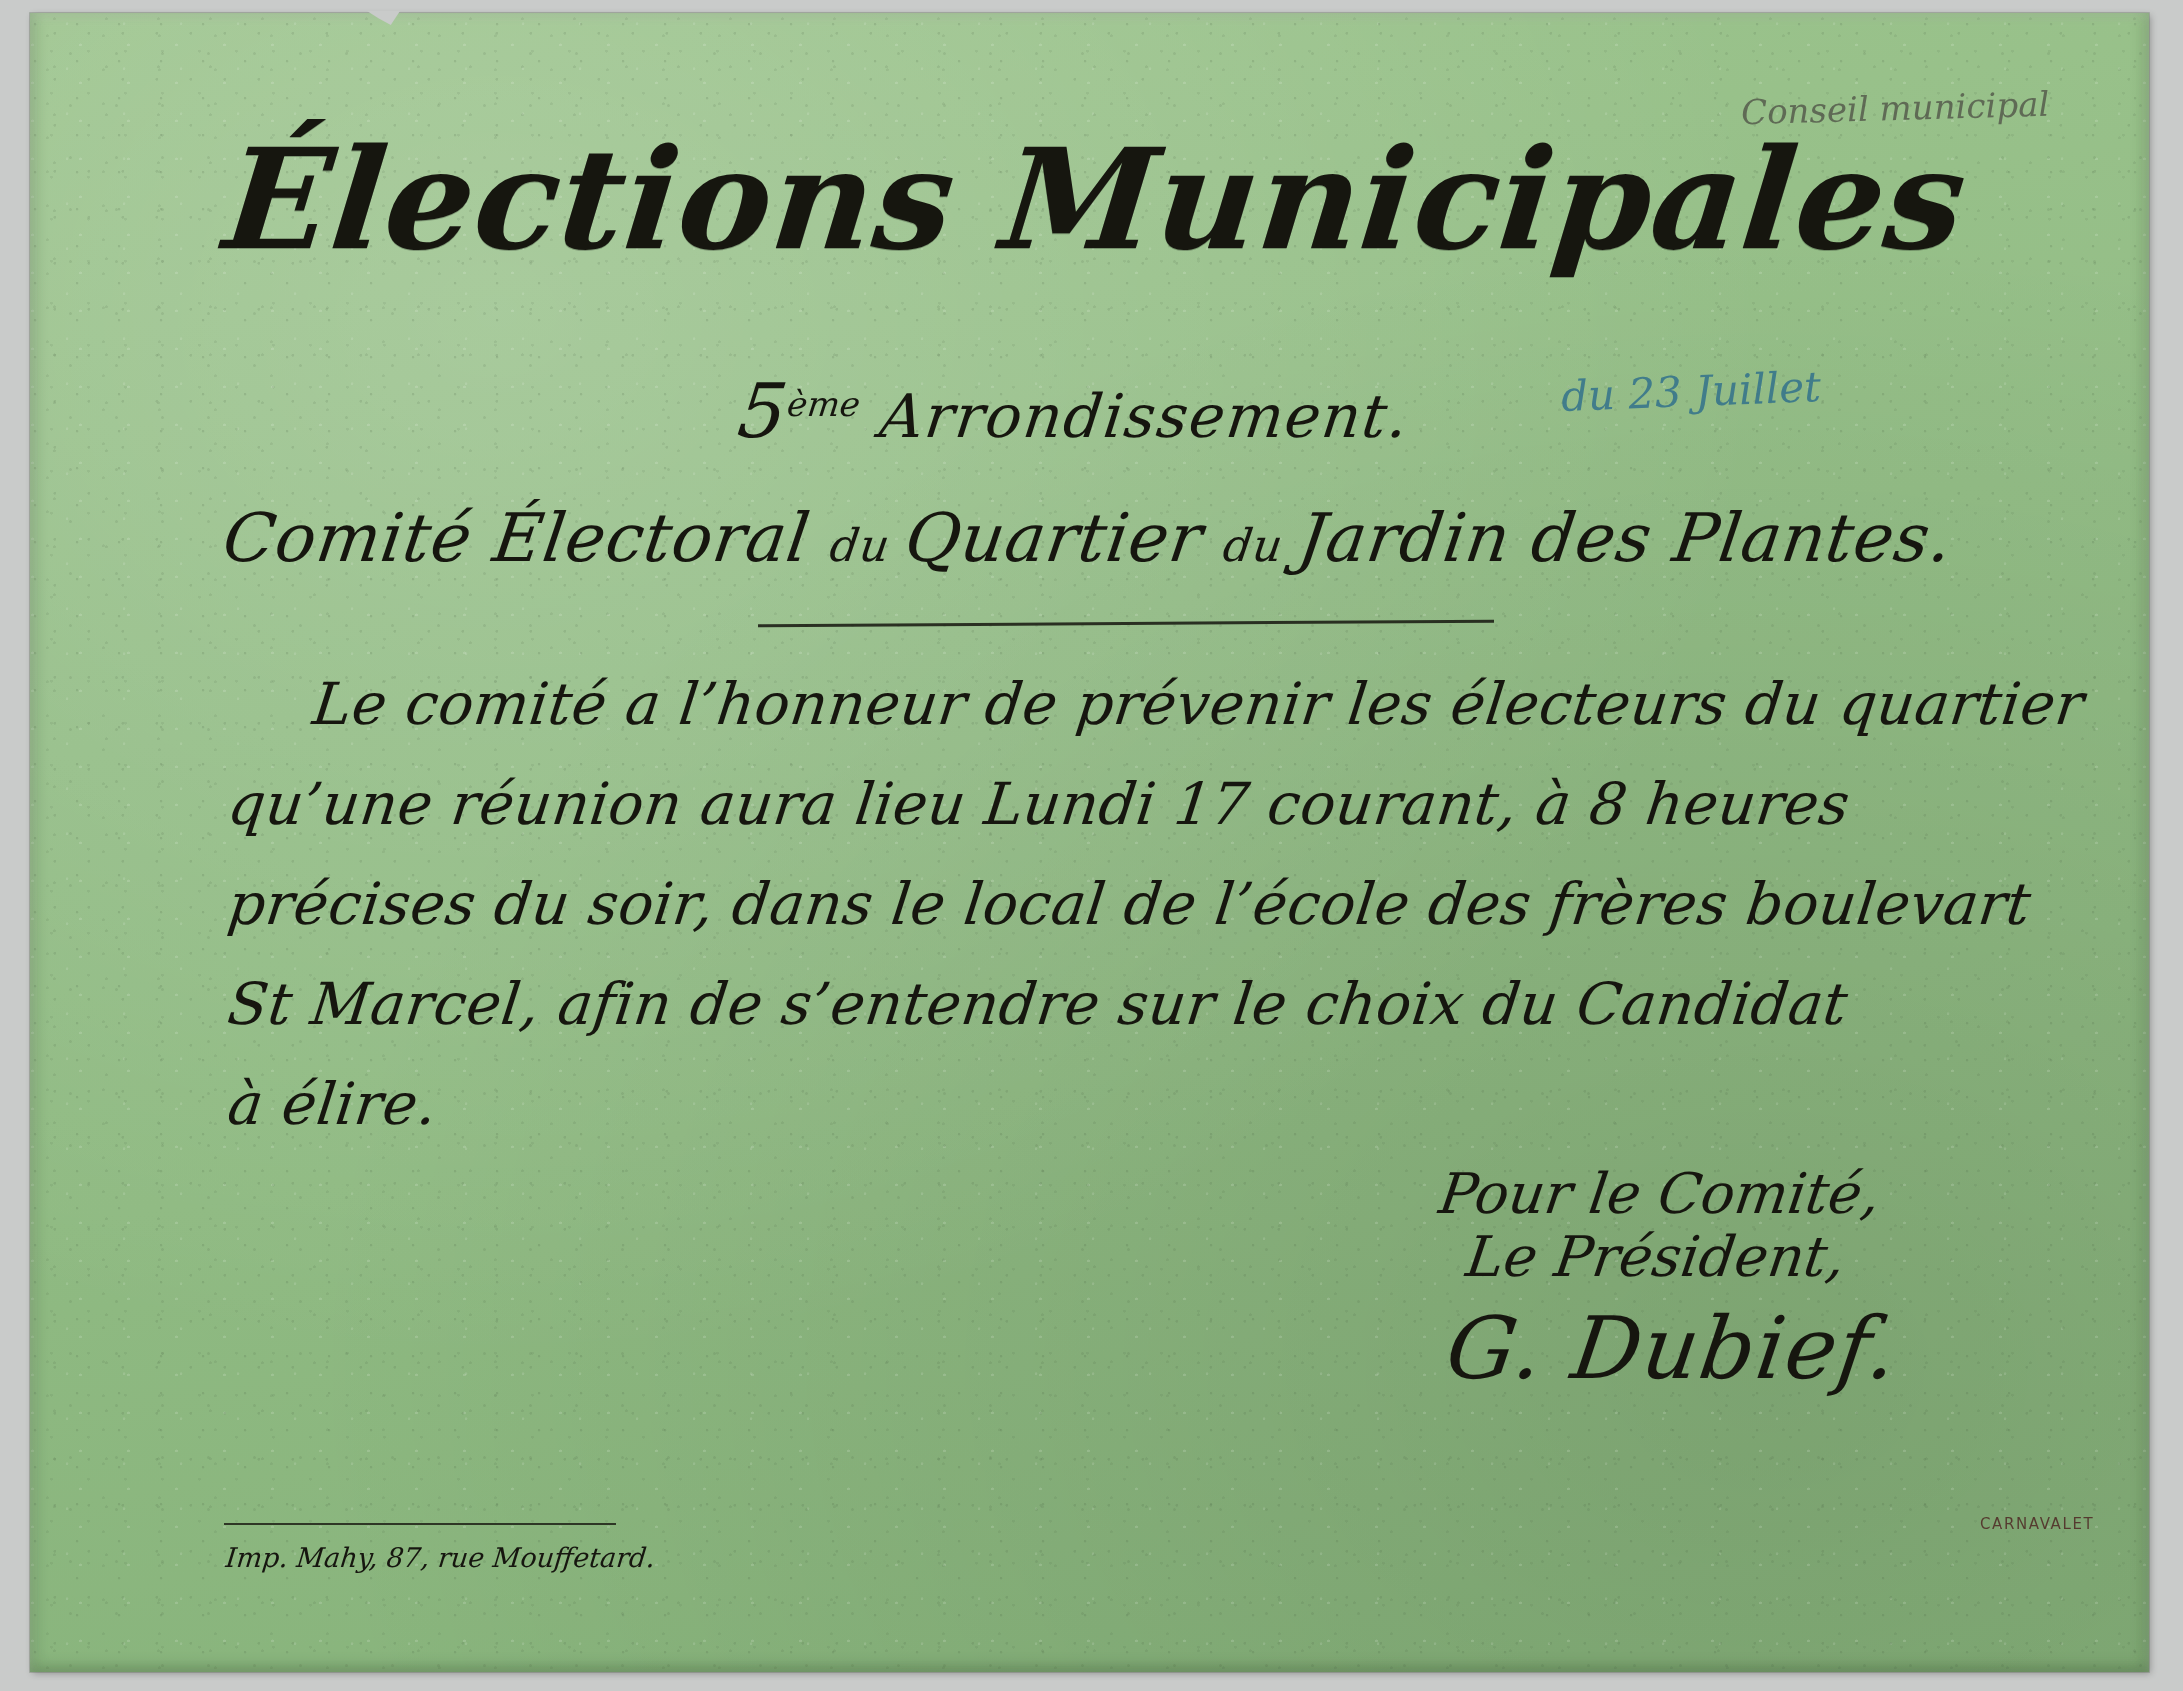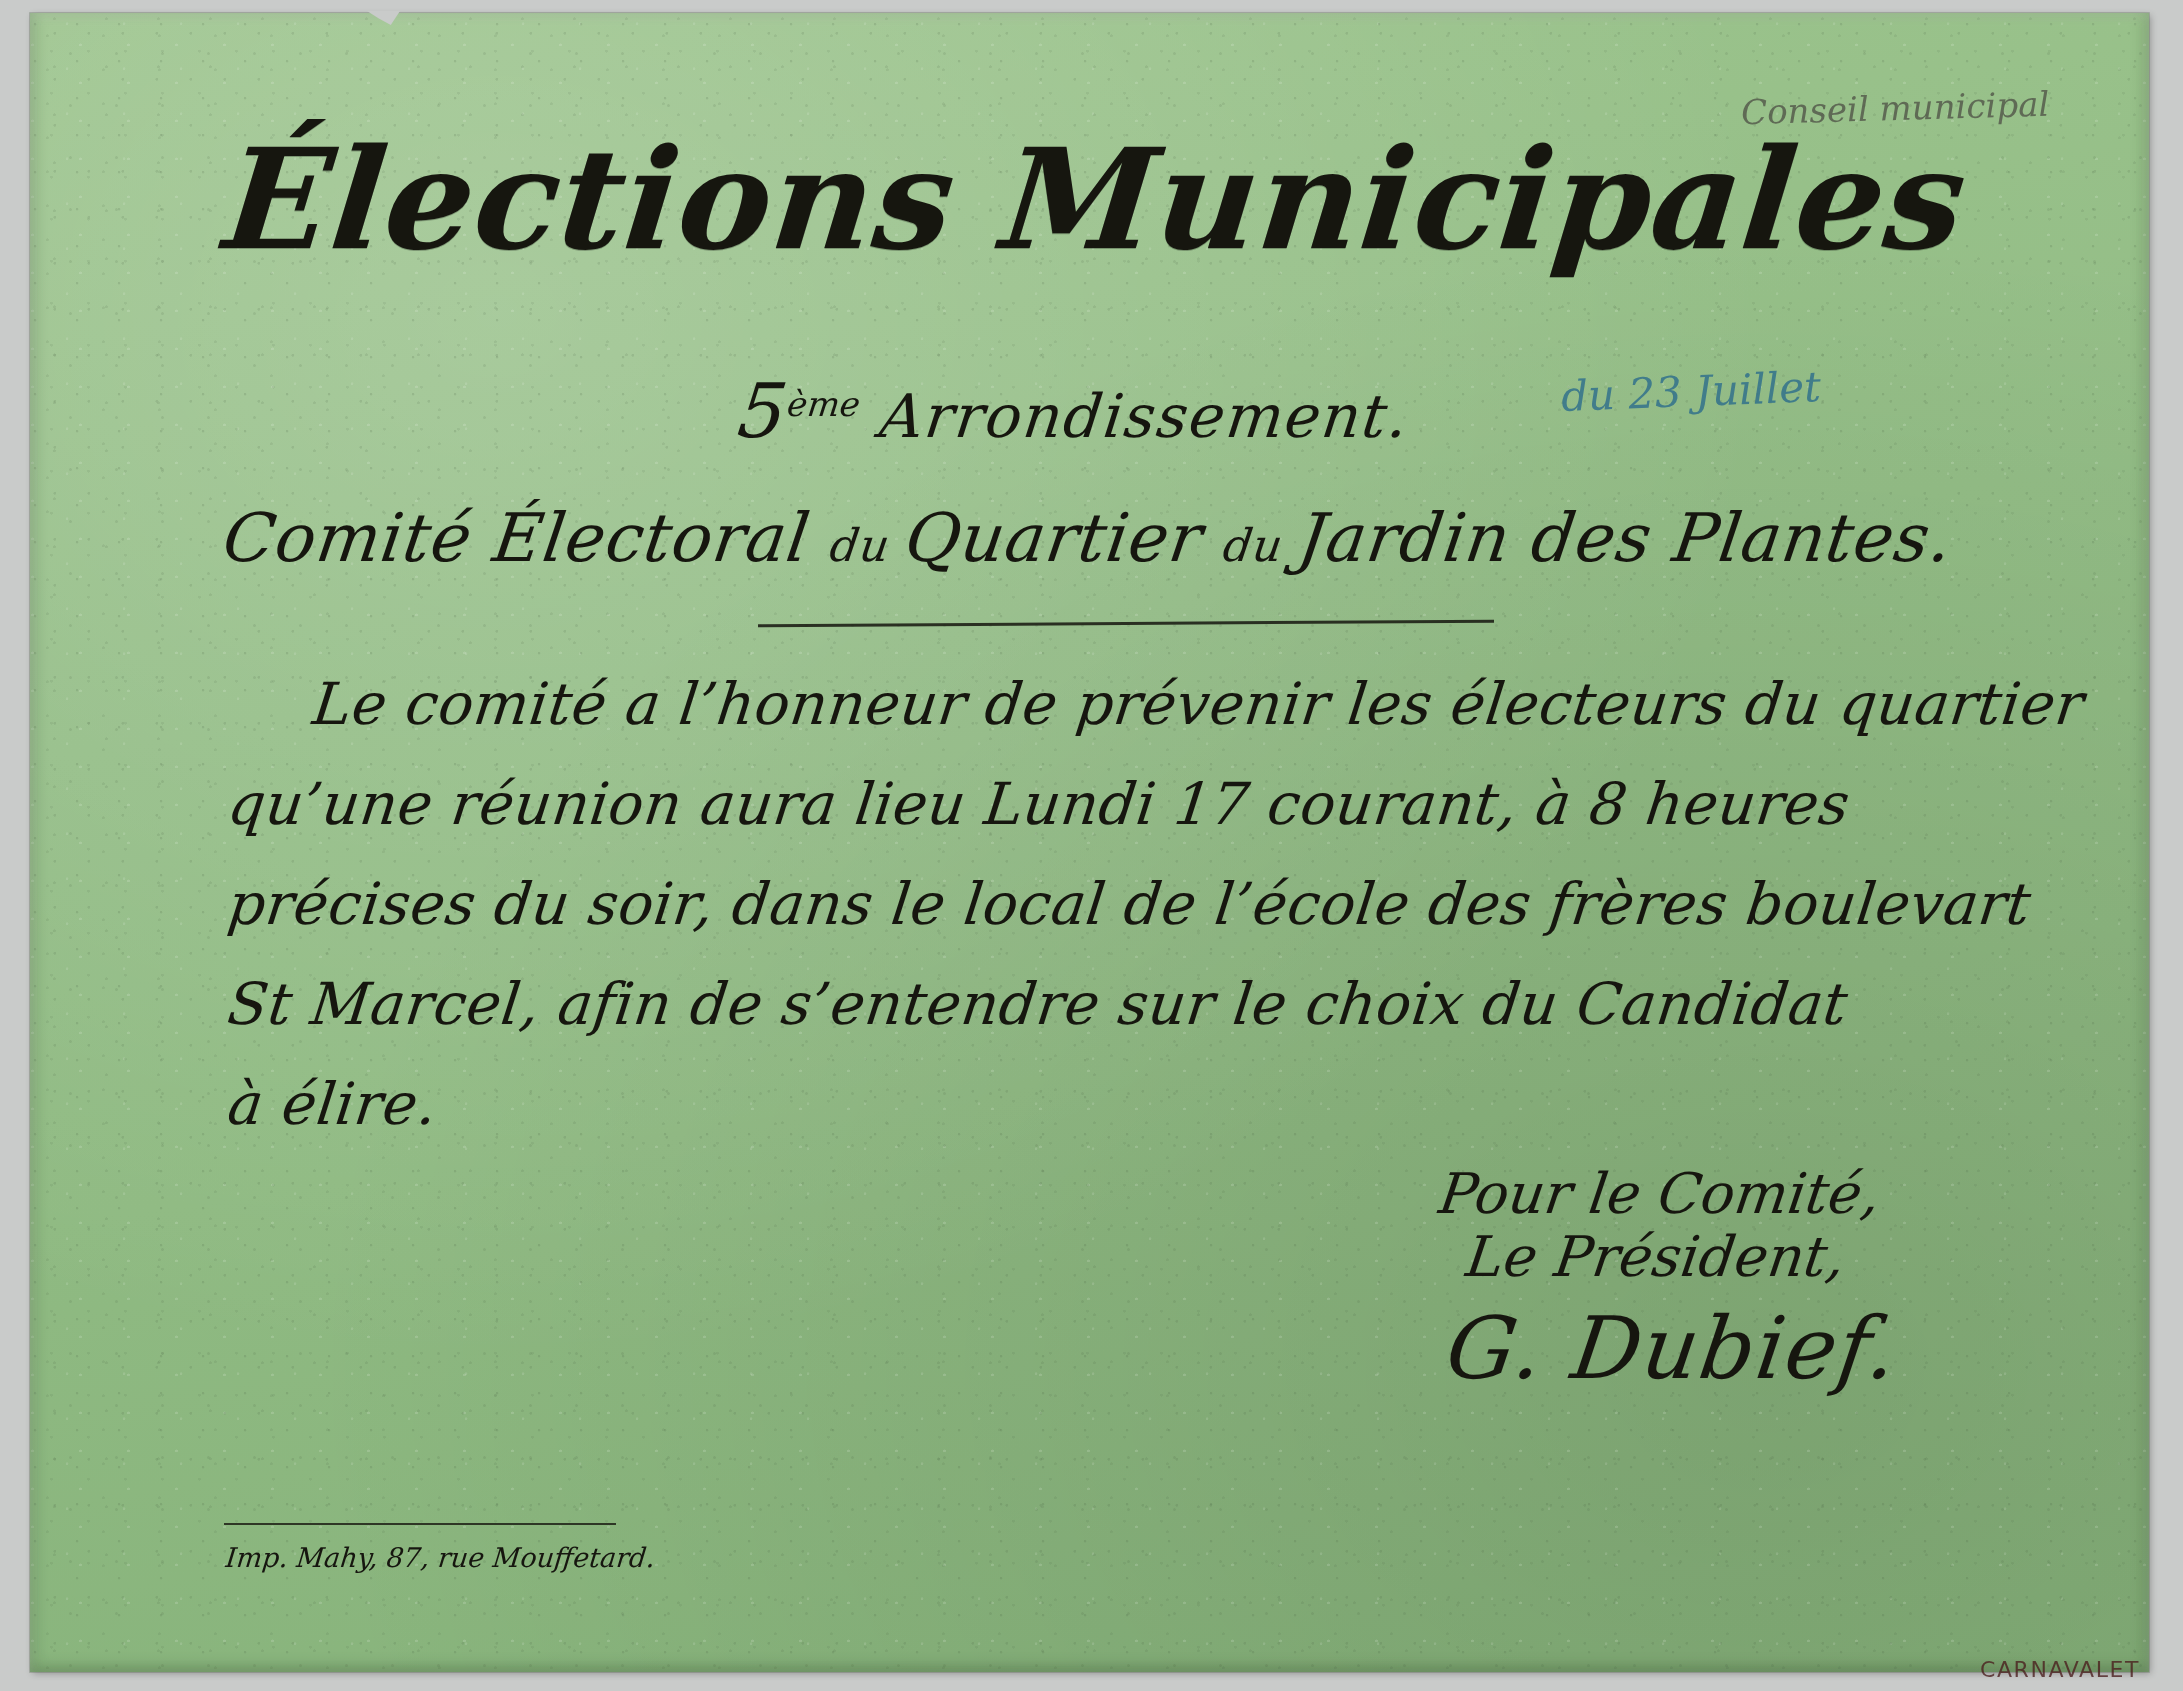--- a/index.html
+++ b/index.html
@@ -214,23 +214,23 @@
     font-family: "DejaVu Serif", "Liberation Serif", serif;
     font-style: italic;
     white-space: nowrap;
     transform: skewX(-6deg);
   }
 
   
   #museum-stamp {
     position: absolute;
     left: 1950px;
-    top: 1644px;
+    top: 1502px;
     font-family: "DejaVu Sans", "Liberation Sans", sans-serif;
-    font-size: 22px;
+    font-size: 15px;
     letter-spacing: 1.6px;
     color: #4a1d1d;
     opacity: 0.78;
     white-space: nowrap;
   }
 
   
   #annot-council {
     left: 1711px;
     top: 75px;

